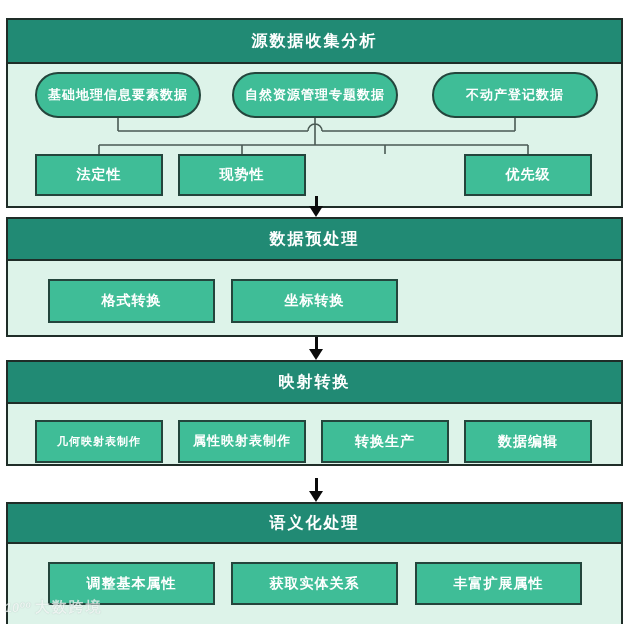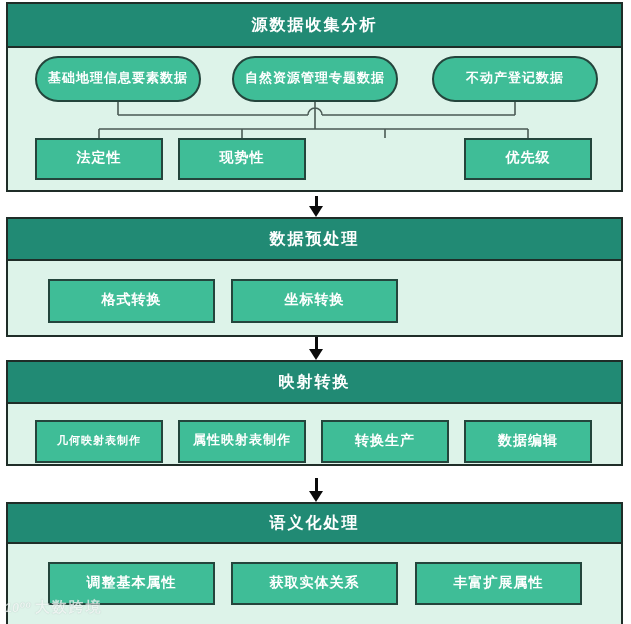--- a/index.html
+++ b/index.html
@@ -15,21 +15,21 @@
     box-sizing:border-box;border-bottom:2px solid var(--section-border);
     background:var(--header-bg);color:var(--text);
     display:flex;align-items:center;justify-content:center;
     font-weight:bold;font-size:16px;letter-spacing:2px;
   }
   .node{
     position:absolute;box-sizing:border-box;
     background:var(--node-fill);border:2px solid var(--node-border);
     color:var(--text);font-weight:bold;text-align:left;
     display:flex;align-items:center;justify-content:center;
-    letter-spacing:1px;line-height:1.1;font-family:Liberation Mono, monospace;
+    letter-spacing:1px;line-height:1.1;
   }
   .oval{border-radius:24px;font-size:13px}
   .rect{font-size:14px}
   .connector-svg{position:absolute;left:0;top:0;pointer-events:none}
   .connector-path{stroke:var(--connector);stroke-width:1.6;fill:none}
   .flow-arrow{
     position:absolute;left:309px;width:14px;
     display:flex;flex-direction:column;align-items:center;
   }
   .flow-arrow .stem{width:3px;background:var(--arrow);flex:1}
@@ -44,21 +44,21 @@
     color:rgba(255,255,255,0.85);
     text-shadow:0 0 1px rgba(110,145,135,0.65);
     opacity:.8;font-weight:bold;
   }
   .wm-logo{font-size:13px;transform:skewX(-8deg)}
   .wm-brand{font-size:15px;letter-spacing:2px}
 </style>
 </head>
 <body>
 
-<div class="section" style="top:2px;height:190px">
+<div class="section" style="top:18px;height:190px">
   <div class="sec-header" style="height:44px">
     <span>源数据收集分析</span>
   </div>
 
   <svg class="connector-svg" width="613" height="186" viewBox="0 0 613 186">
     <path class="connector-path" d="M110 98 V111 M507 98 V111 M110 111 H300 M314 111 H507 M300 111 A7 7 0 0 1 314 111 M307 98 V125 M91 125 H520 M91 125 V134 M234 125 V134 M377 125 V134 M520 125 V134"></path>
   </svg>
 
   <div class="node oval" style="left:27px;top:52px;width:166px;height:46px">基础地理信息要素数据</div>
   <div class="node oval" style="left:224px;top:52px;width:166px;height:46px">自然资源管理专题数据</div>

